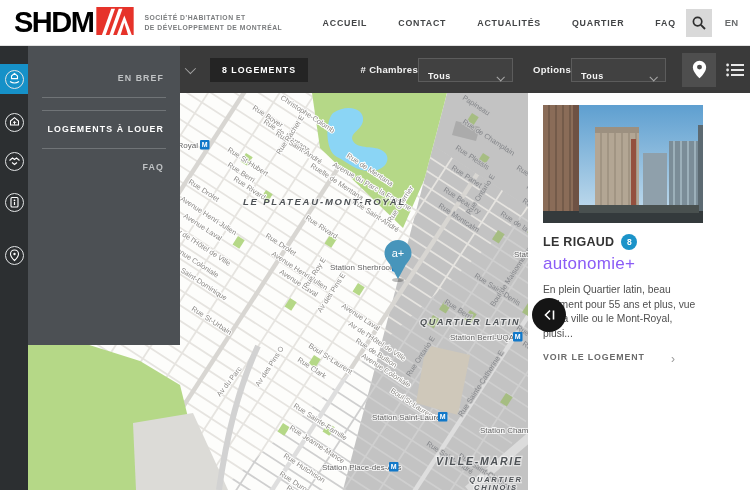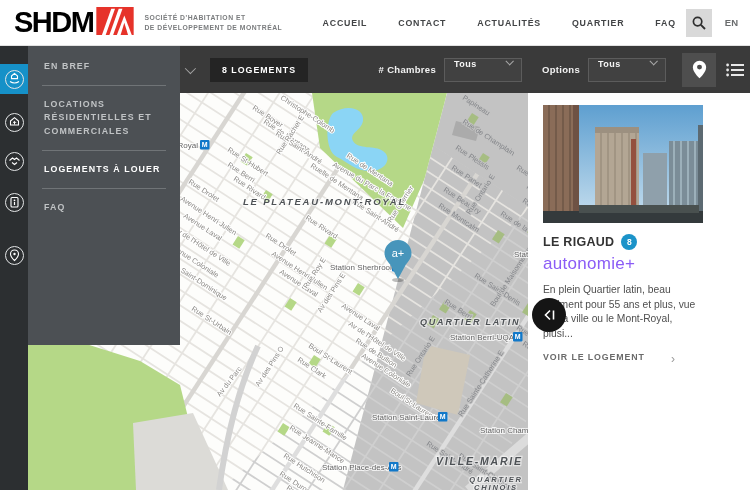--- a/index.html
+++ b/index.html
@@ -20,32 +20,32 @@
   #search-btn { width:26px; height:28px; background:#d9d9d9; border:none; display:flex; align-items:center; justify-content:center; cursor:pointer; }
   #lang { margin-left:13px; margin-right:12px; font-size:9.5px; font-weight:bold; color:#6a6c6e; cursor:pointer; }
 
   
   #sidebar { position:absolute; left:0; top:46px; width:28px; height:444px; background:#2c2f31; z-index:60; }
   .side-item { width:28px; height:30px; display:flex; align-items:center; justify-content:center; cursor:pointer; position:absolute; }
   .side-item.active { background:#1691c8; }
   .icon-circle { width:19px; height:19px; border:1.2px solid #e3e5e6; border-radius:50%; display:flex; align-items:center; justify-content:center; }
 
   
-  #menu-panel { position:absolute; left:28px; top:46px; width:152px; height:299px; background:#4c5054; z-index:55; padding-top:14px; }
+  #menu-panel { position:absolute; left:28px; top:46px; width:152px; height:299px; background:#4c5054; z-index:55; padding-top:26px;text-align:right; }
   .menu-item { padding:0 16px; font-size:8.8px; font-weight:bold; letter-spacing:1.1px; color:#c0c3c5; line-height:1.5; cursor:pointer; }
   .menu-item.active { color:#ffffff; }
   .menu-div { border:none; border-top:1px solid #707477; margin:12px 14px; }
 
   
   #filterbar { position:absolute; left:28px; top:46px; right:0; height:47px; background:#3a3a3a; z-index:10; display:flex; align-items:center; padding-right:0; }
   #bar-chevron { margin-left:157px; width:8px; height:8px; border-right:1.6px solid #a2a2a2; border-bottom:1.6px solid #a2a2a2; transform:rotate(45deg) translateY(-2px); cursor:pointer; }
   #count-box { margin-left:17px; background:#242424; color:#fff; font-size:8.8px; font-weight:bold; letter-spacing:1px; padding:7px 12px; cursor:default; }
   .bar-label { color:#f2f2f2; font-size:9.5px; font-weight:bold; letter-spacing:.3px; }
   #chambres-label { margin-left:auto;text-align:right; }
-  .dropdown { width:78px; height:24px; background:#414141; border:1px solid #5c5c5c; margin-left:8px; display:flex; align-items:flex-start; justify-content:space-between; padding:0 9px; cursor:pointer; }
+  .dropdown { width:95px; height:24px; background:#414141; border:1px solid #5c5c5c; display:flex; align-items:flex-end; justify-content:space-between; padding:0 9px; cursor:pointer; }
   .dd-value { color:#f5f5f5; font-size:9px; font-weight:bold; letter-spacing:.5px; }
   .dd-arrow { width:6px; height:6px; border-right:1.4px solid #a8a8a8; border-bottom:1.4px solid #a8a8a8; transform:rotate(45deg) translateY(-1px); }
   #options-label { margin-left:20px; }
   #pin-btn { margin-left:16px; width:34px; height:34px; background:#4e4e4e; border:none; display:flex; align-items:center; justify-content:center; cursor:pointer; }
   #list-btn { margin-left:4px; width:30px; height:34px; background:transparent; border:none; display:flex; align-items:center; justify-content:center; cursor:pointer; }
 
   
   #map-wrap { position:absolute; left:28px; top:93px; width:532px; height:397px; z-index:1; cursor:grab; }
   .street-label { font-size:7.3px; fill:#8d8b87; paint-order:stroke; stroke:#ffffff; stroke-width:2px; stroke-linejoin:round; }
   .street-label.g { fill:#84868a; stroke:#c3c3c3; }
@@ -179,21 +179,20 @@
           <rect x="5" y="6" width="13" height="2" fill="#e8e8e8"></rect>
         <circle cx="1.6" cy="12" r="1.4" fill="#e8e8e8"></circle>
           <rect x="5" y="11" width="13" height="2" fill="#e8e8e8"></rect>
       </svg>
     </button>
   </div>
 
   <div id="menu-panel">
       <div class="menu-item">EN BREF</div>
       <hr class="menu-div">
-      <div class="menu-item">LOCATIONS RÉSIDENTIELLES ET COMMERCIALES</div>
       <hr class="menu-div">
       <div class="menu-item active">LOGEMENTS À LOUER</div>
       <hr class="menu-div">
       <div class="menu-item">FAQ</div>
     </div>
 
   <div id="map-wrap">
     <svg id="map-svg" width="532" height="397" viewBox="0 0 532 397">
       <defs>
         <clipPath id="clipW">

